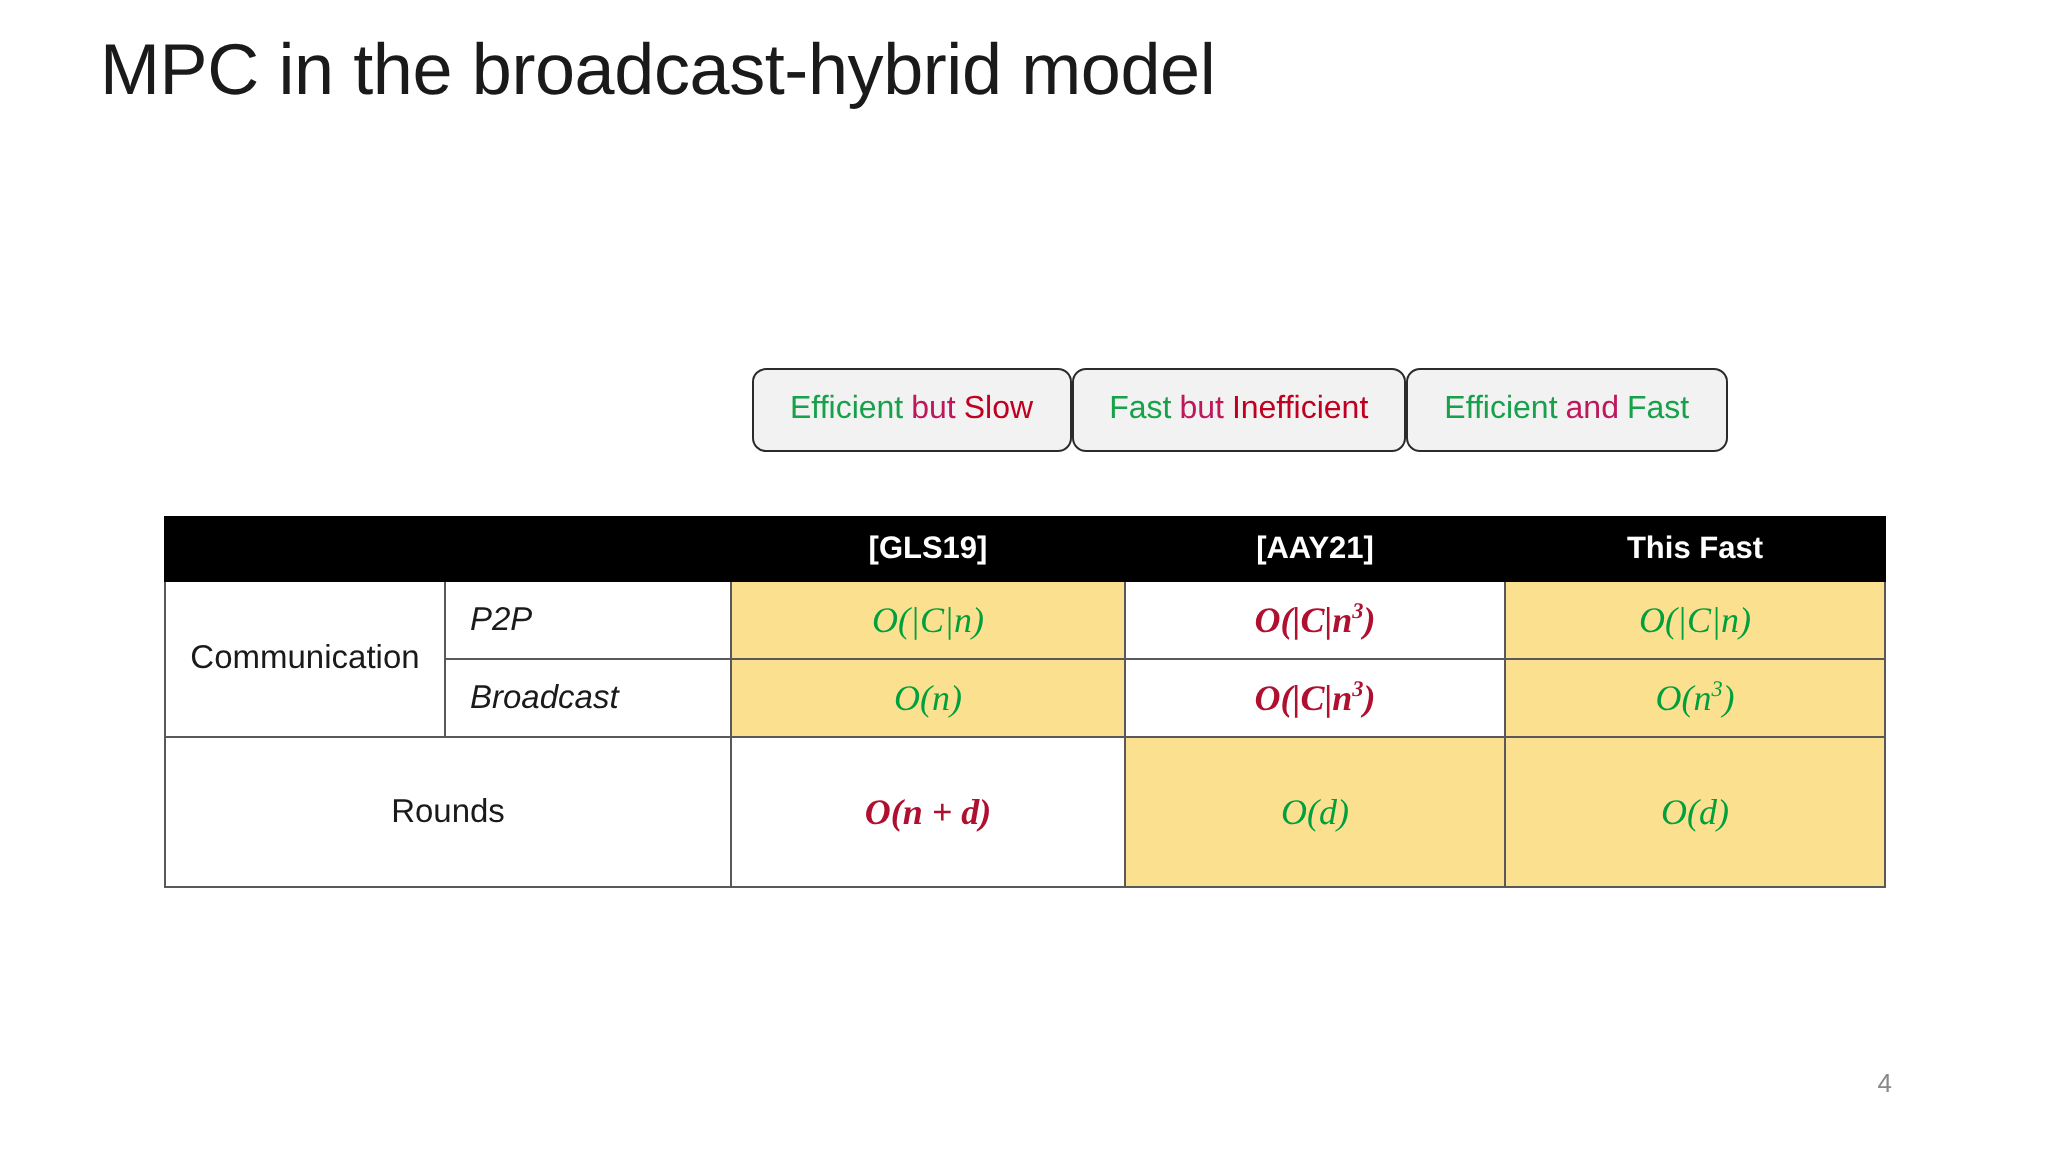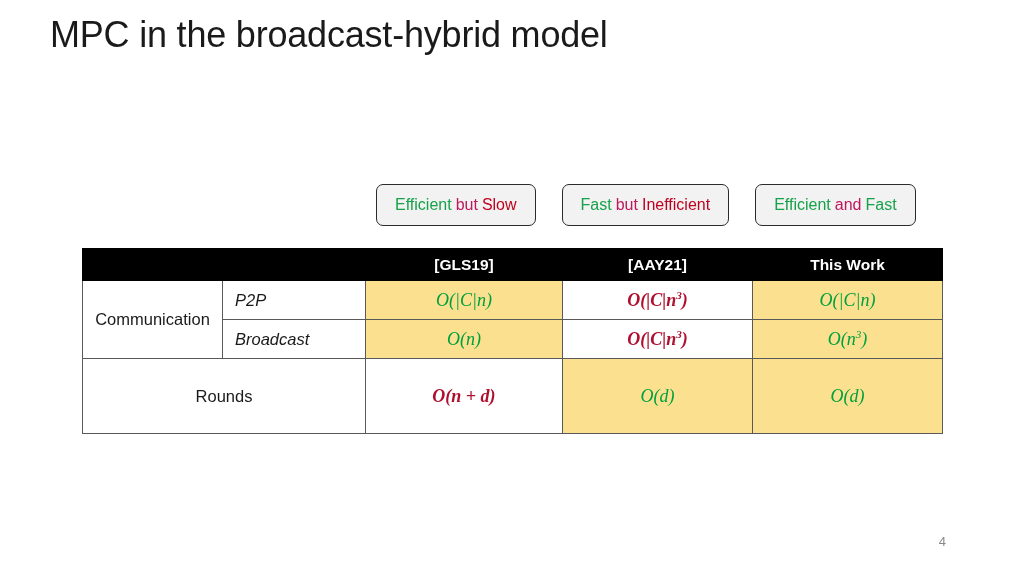--- a/index.html
+++ b/index.html
@@ -26,21 +26,20 @@
     letter-spacing: -0.2px;
     white-space: nowrap;
   }
 
   
   .badge-row {
     position: absolute;
     top: 184px;
     left: 376px;
     display: flex;
-    gap: 26px;
   }
   .badge {
     background: #f2f2f2;
     border: 1.4px solid #2b2b2b;
     border-radius: 7px;
     height: 42px;
     box-sizing: border-box;
     display: flex;
     align-items: center;
     justify-content: center;
@@ -50,21 +49,21 @@
   }
   .badge span { padding: 0 2px; }
   .w-green { color: #17a14a; }
   .w-red   { color: #c00020; }
   .w-black { color: #be185d; }
 
   
   .tbl {
     position: absolute;
     left: 82px;
-    top: 248px;
+    top: 258px;
     width: 860px;
     border-collapse: collapse;
     table-layout: fixed;
     padding-left: 16px;
   }
   .tbl td, .tbl th {
     border: 1.6px solid #595959;
     padding: 0;
     margin: 0;
   }
@@ -165,21 +164,21 @@
     <col style="width:197px">
     <col style="width:190px">
     <col style="width:190px">
   </colgroup>
 
   <tbody>
       <tr class="hdr-row">
     <td class="hdr-blank" colspan="2"></td>
     <td>[GLS19]</td>
     <td>[AAY21]</td>
-    <td>This Work</td>
+    <td>This Fast</td>
   </tr>
 
   <tr>
     <td class="lbl" rowspan="2">Communication</td>
     <td class="lbl-sub sub-top">P2P</td>
     <td class="cell gold">
       <span class="math m-green">
         <span>O(|C|n)</span></span>
     </td>
     <td class="cell">

